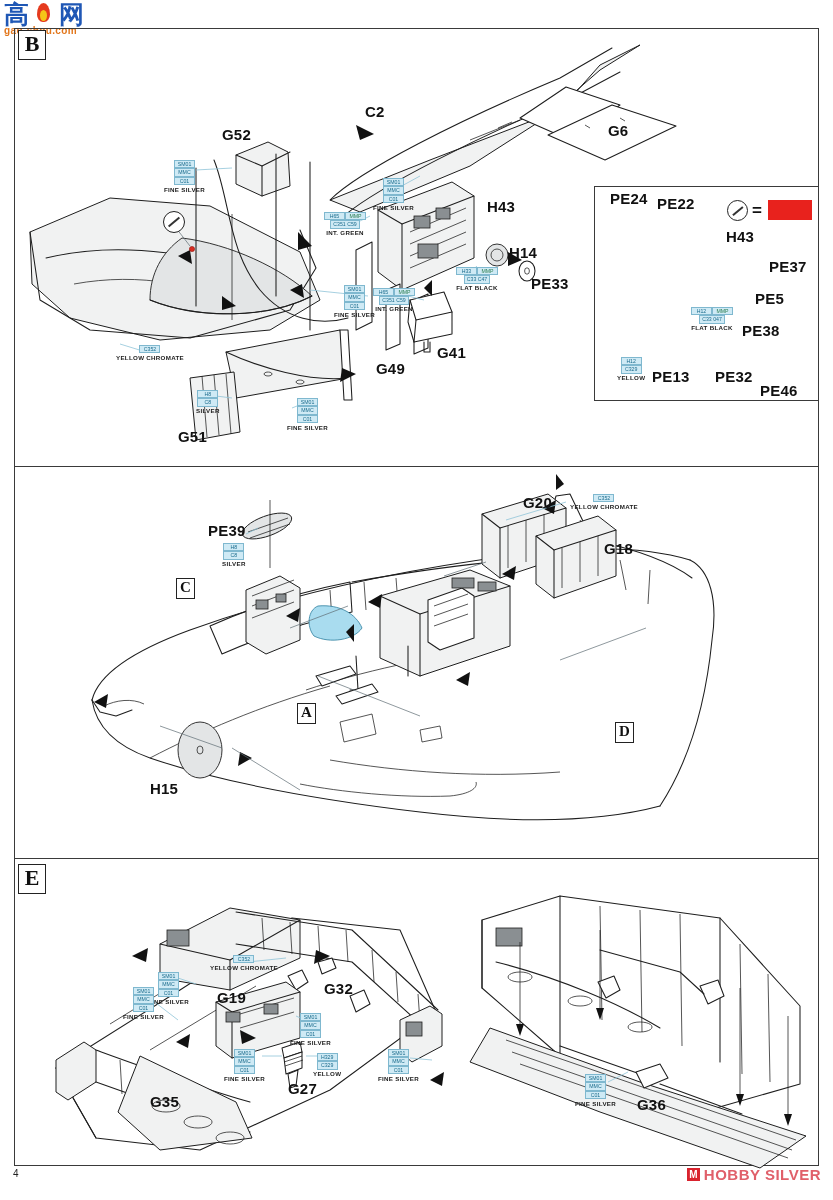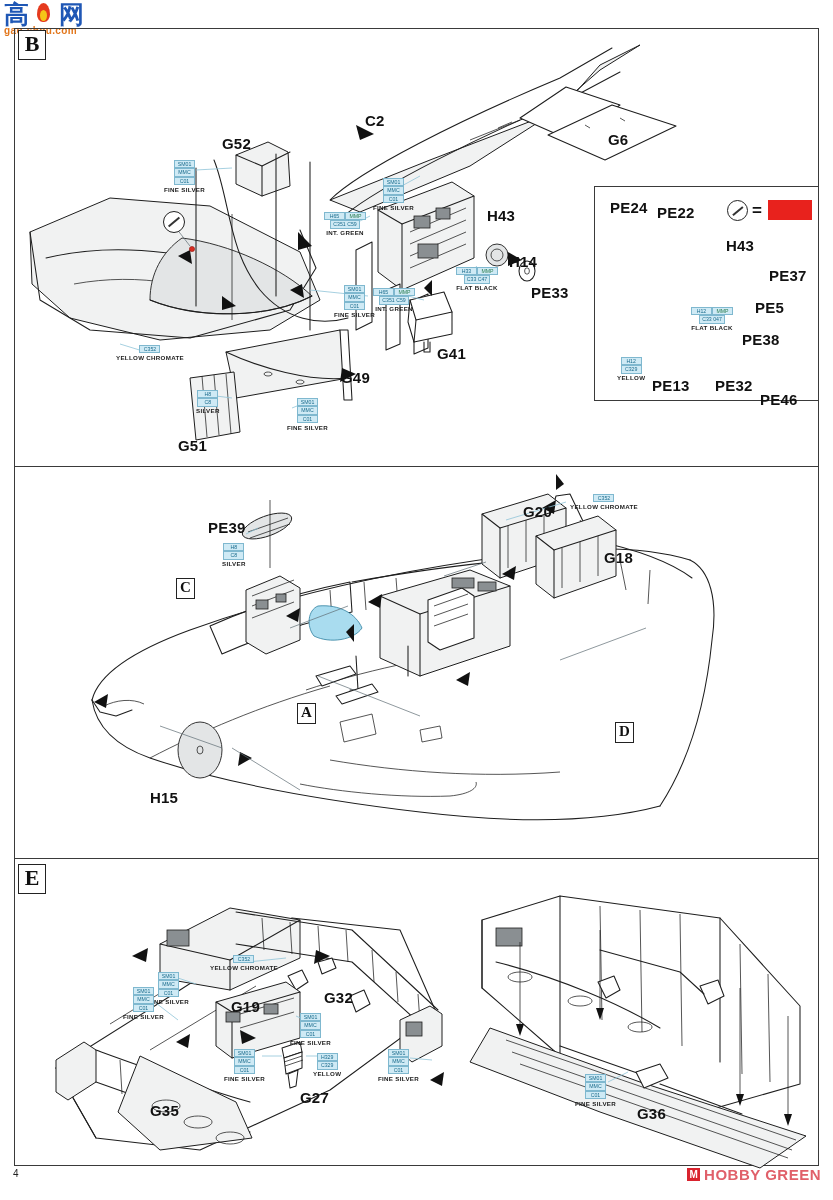--- a/index.html
+++ b/index.html
@@ -16,21 +16,21 @@
   
   .panel-letter{position:absolute;border:1.4px solid #222;background:#fff;
       font-family:"Liberation Serif",serif;font-weight:700;font-size:22px;
       line-height:26px;text-align:center;width:26px;height:28px;color:#111;}
   .inline-letter{position:absolute;border:1.2px solid #222;background:#fff;
       font-family:"Liberation Serif",serif;font-weight:700;font-size:15px;
       line-height:17px;text-align:center;width:17px;height:19px;color:#111;}
 
   
   .part{position:absolute;font-family:"Liberation Sans",sans-serif;
-        font-weight:700;font-size:15px;color:#111;white-space:nowrap;letter-spacing:.2px;margin-top:9px;}
+        font-weight:700;font-size:15px;color:#111;white-space:nowrap;letter-spacing:.2px;}
 
   
   .callout{position:absolute;white-space:nowrap;text-align:center;
            font-family:"Liberation Sans",sans-serif;}
   .callout .codes{display:flex;justify-content:center;}
   .callout .cell{background:#cfeaf5;border:.6px solid #7fb8cf;color:#1a6b8c;
         font-size:5.2px;line-height:6.4px;padding:0 2px;min-width:15px;}
   .callout .cell.alt{color:#2d7f52;}
   .callout .name{font-size:6.2px;line-height:7.5px;color:#1b1b1b;
         letter-spacing:.3px;margin-top:.5px;font-weight:600;}
@@ -429,42 +429,42 @@
   <div class="brushcirc" style="left:163px;top:211px;width:20px;height:20px">
       <span class="bar"></span>
     </div>
 
   <div class="part" style="left:365px;top:103px">C2</div>
   <div class="part" style="left:608px;top:122px">G6</div>
   <div class="part" style="left:222px;top:126px">G52</div>
   <div class="part" style="left:487px;top:198px">H43</div>
   <div class="part" style="left:509px;top:244px">H14</div>
   <div class="part" style="left:531px;top:275px">PE33</div>
-  <div class="part" style="left:437px;top:336px">G41</div>
-  <div class="part" style="left:341px;top:360px">G49</div>
+  <div class="part" style="left:437px;top:344px">G41</div>
+  <div class="part" style="left:376px;top:360px">G49</div>
   <div class="part" style="left:178px;top:428px">G51</div>
 
   <div class="part" style="left:610px;top:190px">PE24</div>
   <div class="part" style="left:657px;top:195px">PE22</div>
   <div class="part" style="left:726px;top:228px">H43</div>
   <div class="part" style="left:769px;top:258px">PE37</div>
   <div class="part" style="left:755px;top:290px">PE5</div>
   <div class="part" style="left:742px;top:322px">PE38</div>
   <div class="part" style="left:652px;top:368px">PE13</div>
   <div class="part" style="left:715px;top:368px">PE32</div>
   <div class="part" style="left:760px;top:382px">PE46</div>
 
-  <div class="part" style="left:208px;top:510px">PE39</div>
+  <div class="part" style="left:208px;top:522px">PE39</div>
   <div class="part" style="left:523px;top:494px">G20</div>
   <div class="part" style="left:604px;top:540px">G18</div>
   <div class="part" style="left:150px;top:780px">H15</div>
 
   <div class="part" style="left:324px;top:980px">G32</div>
-  <div class="part" style="left:231px;top:989px">G19</div>
-  <div class="part" style="left:300px;top:1080px">G27</div>
+  <div class="part" style="left:217px;top:989px">G19</div>
+  <div class="part" style="left:288px;top:1080px">G27</div>
   <div class="part" style="left:150px;top:1093px">G35</div>
   <div class="part" style="left:637px;top:1096px">G36</div>
 
   <div class="callout" style="left:164px;top:160px">
     <div class="codes">
         <span class="cell">SM01</span>
       </div>
     <div class="codes">
         <span class="cell">MMC</span>
       </div>
@@ -675,16 +675,16 @@
       </div>
     <div class="codes">
         <span class="cell">C01</span>
       </div>
     <div class="name">FINE SILVER</div>
   </div>
 
   <div class="pagenum">4</div>
   <div class="hobby">
     <span class="m">M</span>
-    <span class="txt">HOBBY GREEN</span>
+    <span class="txt">HOBBY SILVER</span>
   </div>
 
 </div>
 
 </body></html>

